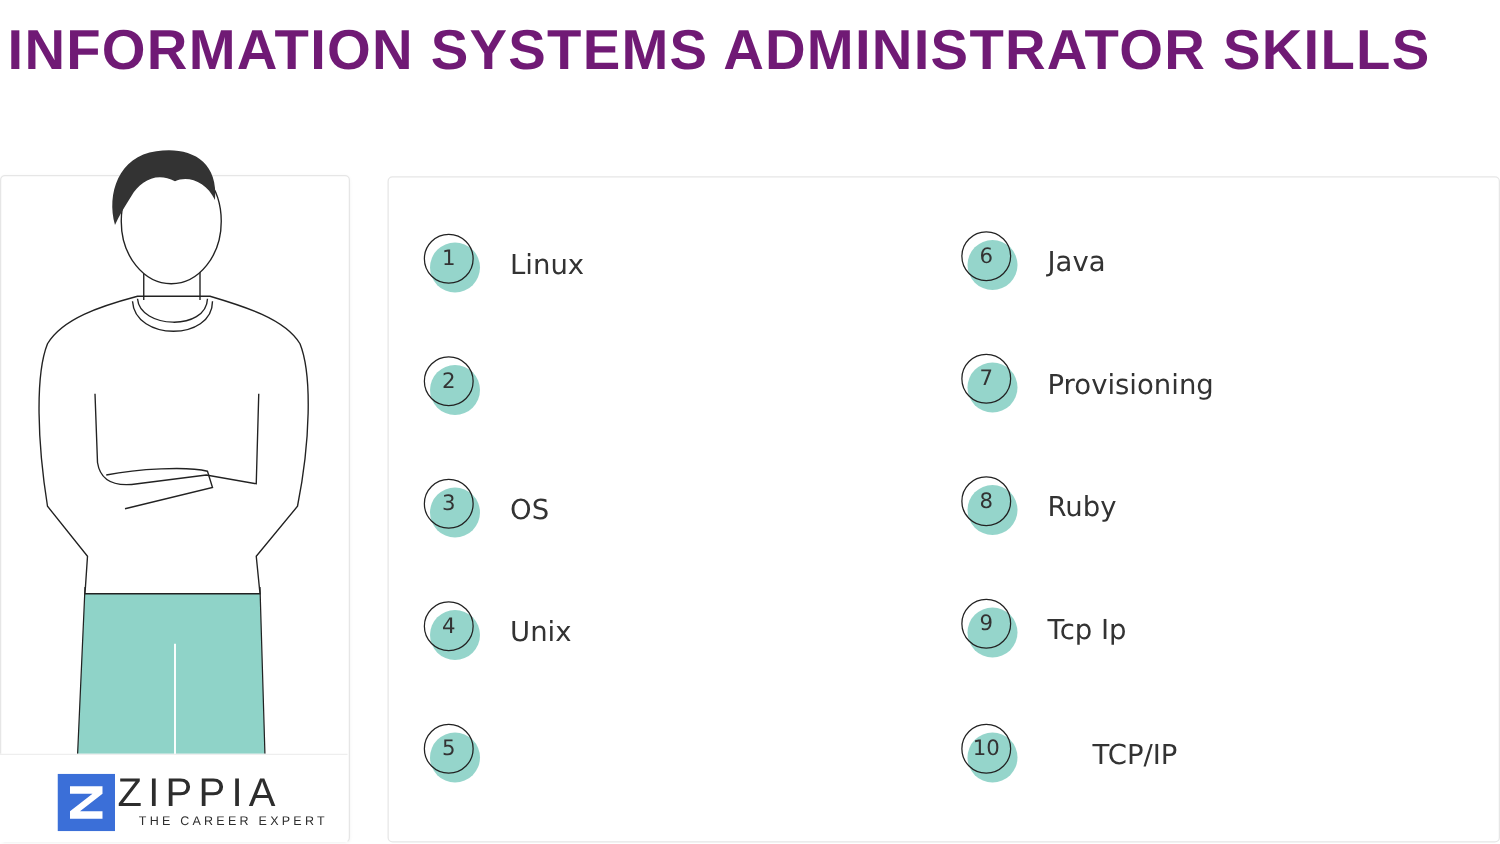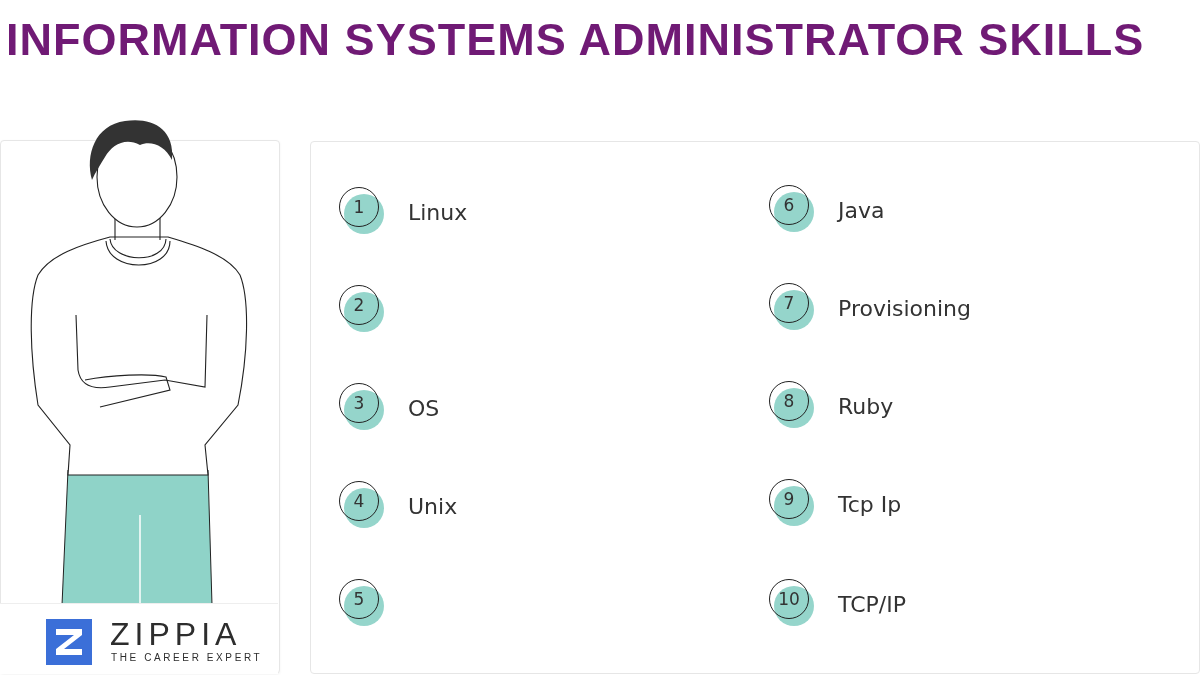--- a/index.html
+++ b/index.html
@@ -5,21 +5,21 @@
   html, body { margin:0; padding:0; }
   body { width:1200px; height:675px; background:#fff; position:relative; overflow:hidden;
          font-family:"DejaVu Sans", sans-serif; color:#333; }
   .title { position:absolute; left:6px; top:14px; font-family:"Liberation Sans", sans-serif;
            font-weight:bold; font-size:45px; letter-spacing:1px; color:#701a75; margin:0; }
   .left-card { position:absolute; left:0; top:140px; width:278px; height:532px;
                border:1px solid #e6e6e6; border-radius:4px; background:#fff; box-shadow:0 1px 3px rgba(0,0,0,0.05); }
   .figure { position:absolute; left:0; top:115px; width:280px; height:490px; }
   .logo-area { position:absolute; left:0; top:603px; width:278px; height:70px; border-top:1px solid #eee; background:#fff; }
   .logo-mark { position:absolute; left:46px; top:15px; width:46px; height:46px; }
-  .logo-text { position:absolute; left:110px; top:12px; font-family:"Liberation Sans", sans-serif; font-size:32px;
+  .logo-text { position:absolute; left:94px; top:12px; font-family:"Liberation Sans", sans-serif; font-size:32px;
                letter-spacing:5px; color:#2d2d2d; }
   .logo-tag { position:absolute; left:111px; top:48px; font-family:Liberation Sans, sans-serif; font-size:10px;
               letter-spacing:2.6px; color:#2d2d2d; }
   .right-card { position:absolute; left:310px; top:141px; width:888px; height:531px;
                 border:1px solid #e6e6e6; border-radius:4px; background:#fff; }
   .skill { position:absolute; height:50px; display:flex; align-items:center; }
   .badge { position:relative; width:50px; height:50px; }
   .badge .fill { position:absolute; left:6px; top:7px; width:40px; height:40px; border-radius:50%; background:#8fd3c8; opacity:0.95; }
   .badge .ring { position:absolute; left:1px; top:0; width:40px; height:40px; border-radius:50%; border:1.3px solid #222; box-sizing:border-box; }
   .badge .num { position:absolute; left:1px; top:0; width:40px; height:40px; line-height:40px; text-align:center; font-size:17px; color:#333; }
@@ -127,20 +127,20 @@
   <span class="label">Ruby</span>
 </div>
 <div class="skill" style="left:768px;top:479px;">
   <div class="badge">
       <div class="fill"></div>
       <div class="ring"></div>
       <div class="num">9</div>
     </div>
   <span class="label">Tcp Ip</span>
 </div>
-<div class="skill" style="left:768px;top:579px;">
+<div class="skill" style="left:768px;top:579px;gap:36px;">
   <div class="badge">
       <div class="fill"></div>
       <div class="ring"></div>
       <div class="num">10</div>
     </div>
   <span class="label">TCP/IP</span>
 </div>
 
 </body></html>

